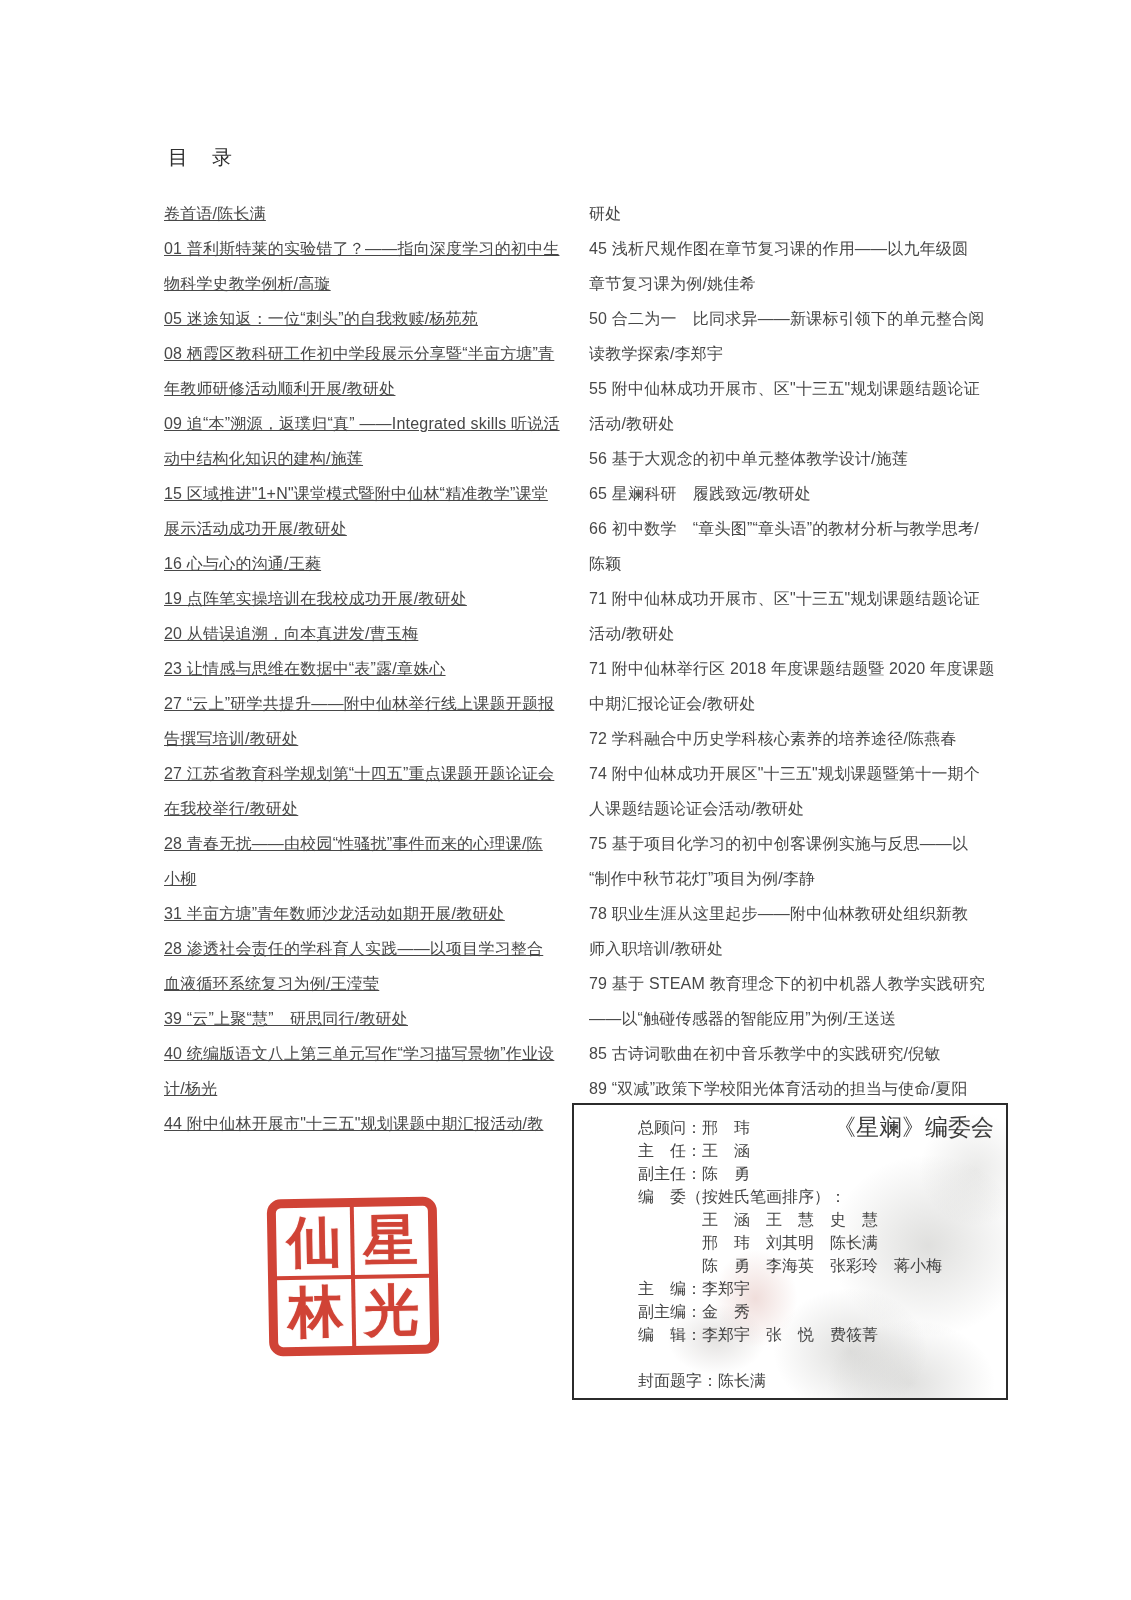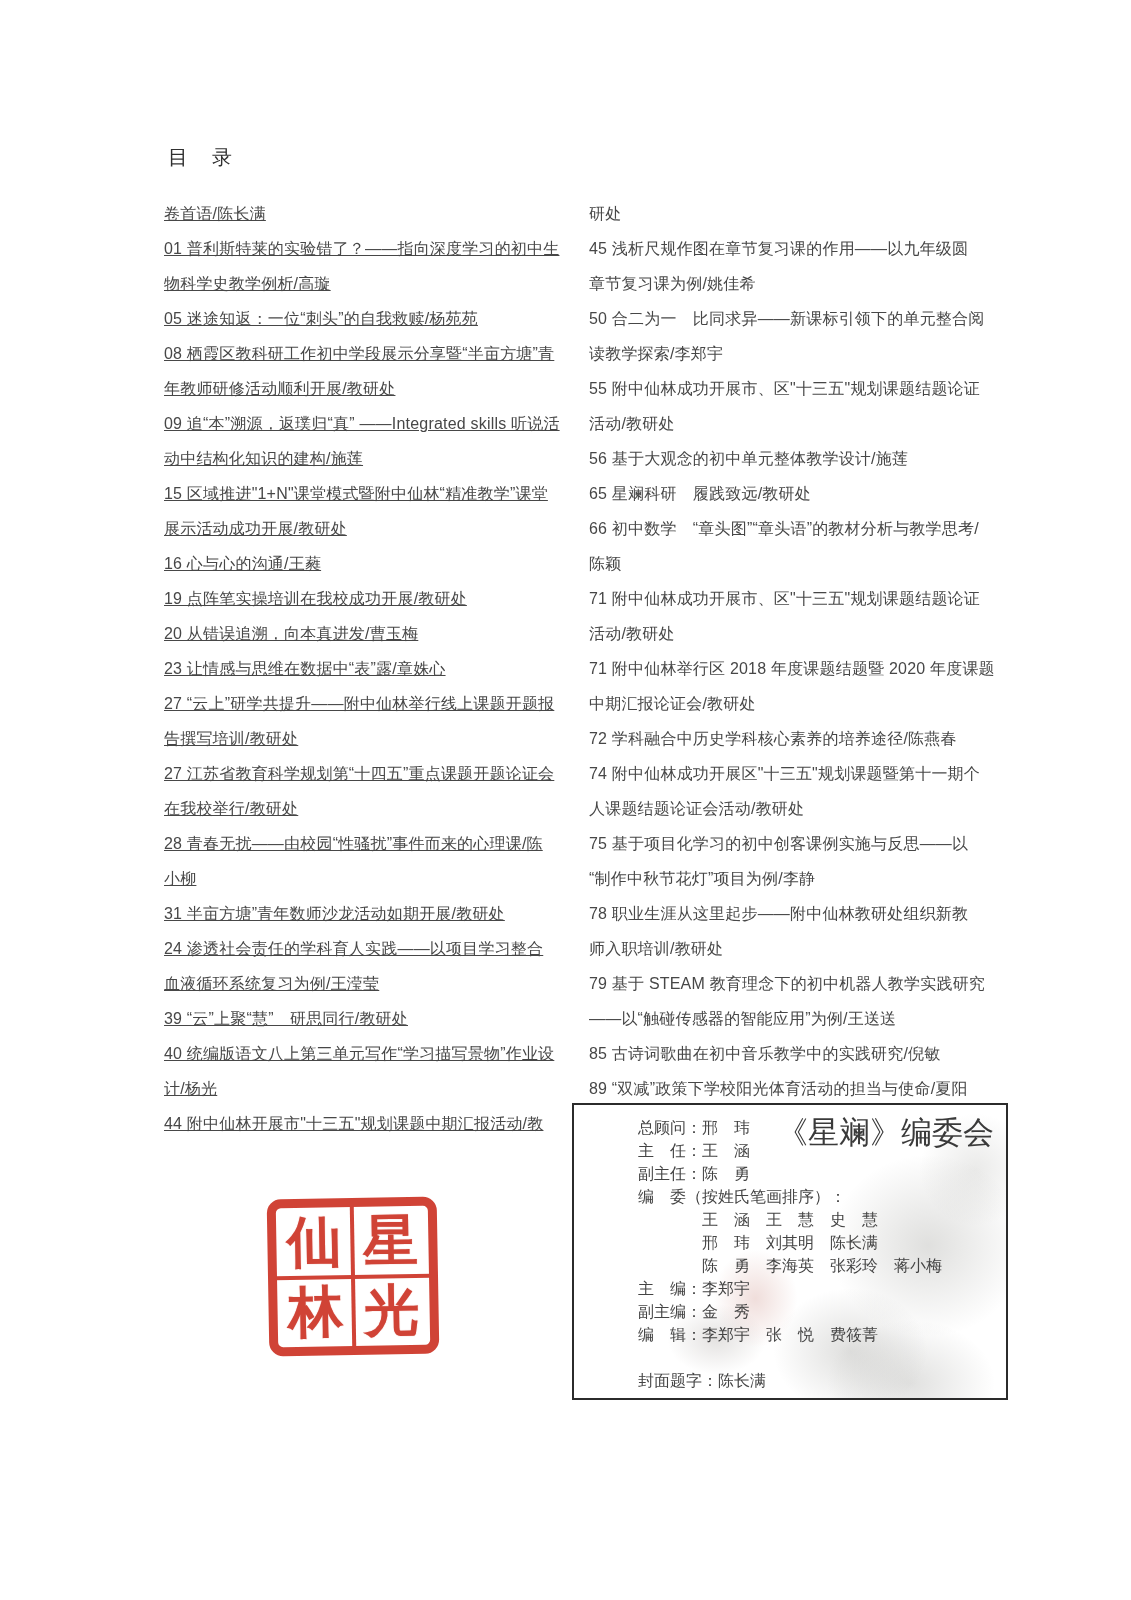--- a/index.html
+++ b/index.html
@@ -52,21 +52,21 @@
     background:
       radial-gradient(140px 130px at 82% 48%, rgba(150,150,145,.30), rgba(150,150,145,0) 70%),
       radial-gradient(110px 90px at 64% 84%, rgba(140,140,135,.28), rgba(140,140,135,0) 70%),
       radial-gradient(80px 80px at 93% 22%, rgba(160,160,155,.22), rgba(160,160,155,0) 70%),
       radial-gradient(60px 70px at 42% 66%, rgba(170,70,55,.18), rgba(170,70,55,0) 70%),
       radial-gradient(70px 50px at 33% 80%, rgba(120,110,105,.20), rgba(120,110,105,0) 70%),
       radial-gradient(120px 90px at 78% 95%, rgba(135,135,130,.25), rgba(135,135,130,0) 70%);
   }
   .box-title{
     position:absolute;right:12px;top:7px;
-    font-size:31px;color:#3a3a3a;white-space:pre;
+    font-size:23px;color:#3a3a3a;white-space:pre;
   }
   .box-lines{position:absolute;left:64px;top:11px;right:6px;}
   .box-line{
     height:23px;line-height:23px;font-size:16px;color:#444444;white-space:pre;
   }
 </style>
 </head>
 <body>
 
 <div class="page">
@@ -88,21 +88,21 @@
       <div class="toc-line">19 点阵笔实操培训在我校成功开展/教研处</div>
       <div class="toc-line">20 从错误追溯，向本真进发/曹玉梅</div>
       <div class="toc-line">23 让情感与思维在数据中“表”露/章姝心</div>
       <div class="toc-line">27 “云上”研学共提升——附中仙林举行线上课题开题报</div>
       <div class="toc-line">告撰写培训/教研处</div>
       <div class="toc-line">27 江苏省教育科学规划第“十四五”重点课题开题论证会</div>
       <div class="toc-line">在我校举行/教研处</div>
       <div class="toc-line">28 青春无扰——由校园“性骚扰”事件而来的心理课/陈</div>
       <div class="toc-line">小柳</div>
       <div class="toc-line">31 半亩方塘”青年数师沙龙活动如期开展/教研处</div>
-      <div class="toc-line">24 渗透社会责任的学科育人实践——以项目学习整合</div>
+      <div class="toc-line">28 渗透社会责任的学科育人实践——以项目学习整合</div>
       <div class="toc-line">血液循环系统复习为例/王滢莹</div>
       <div class="toc-line">39 “云”上聚“慧”　研思同行/教研处</div>
       <div class="toc-line">40 统编版语文八上第三单元写作“学习描写景物”作业设</div>
       <div class="toc-line">计/杨光</div>
       <div class="toc-line">44 附中仙林开展市"十三五"规划课题中期汇报活动/教</div>
     </div>
 
   <div class="col col-right">
       <div class="toc-line">研处</div>
       <div class="toc-line">45 浅析尺规作图在章节复习课的作用——以九年级圆</div>

